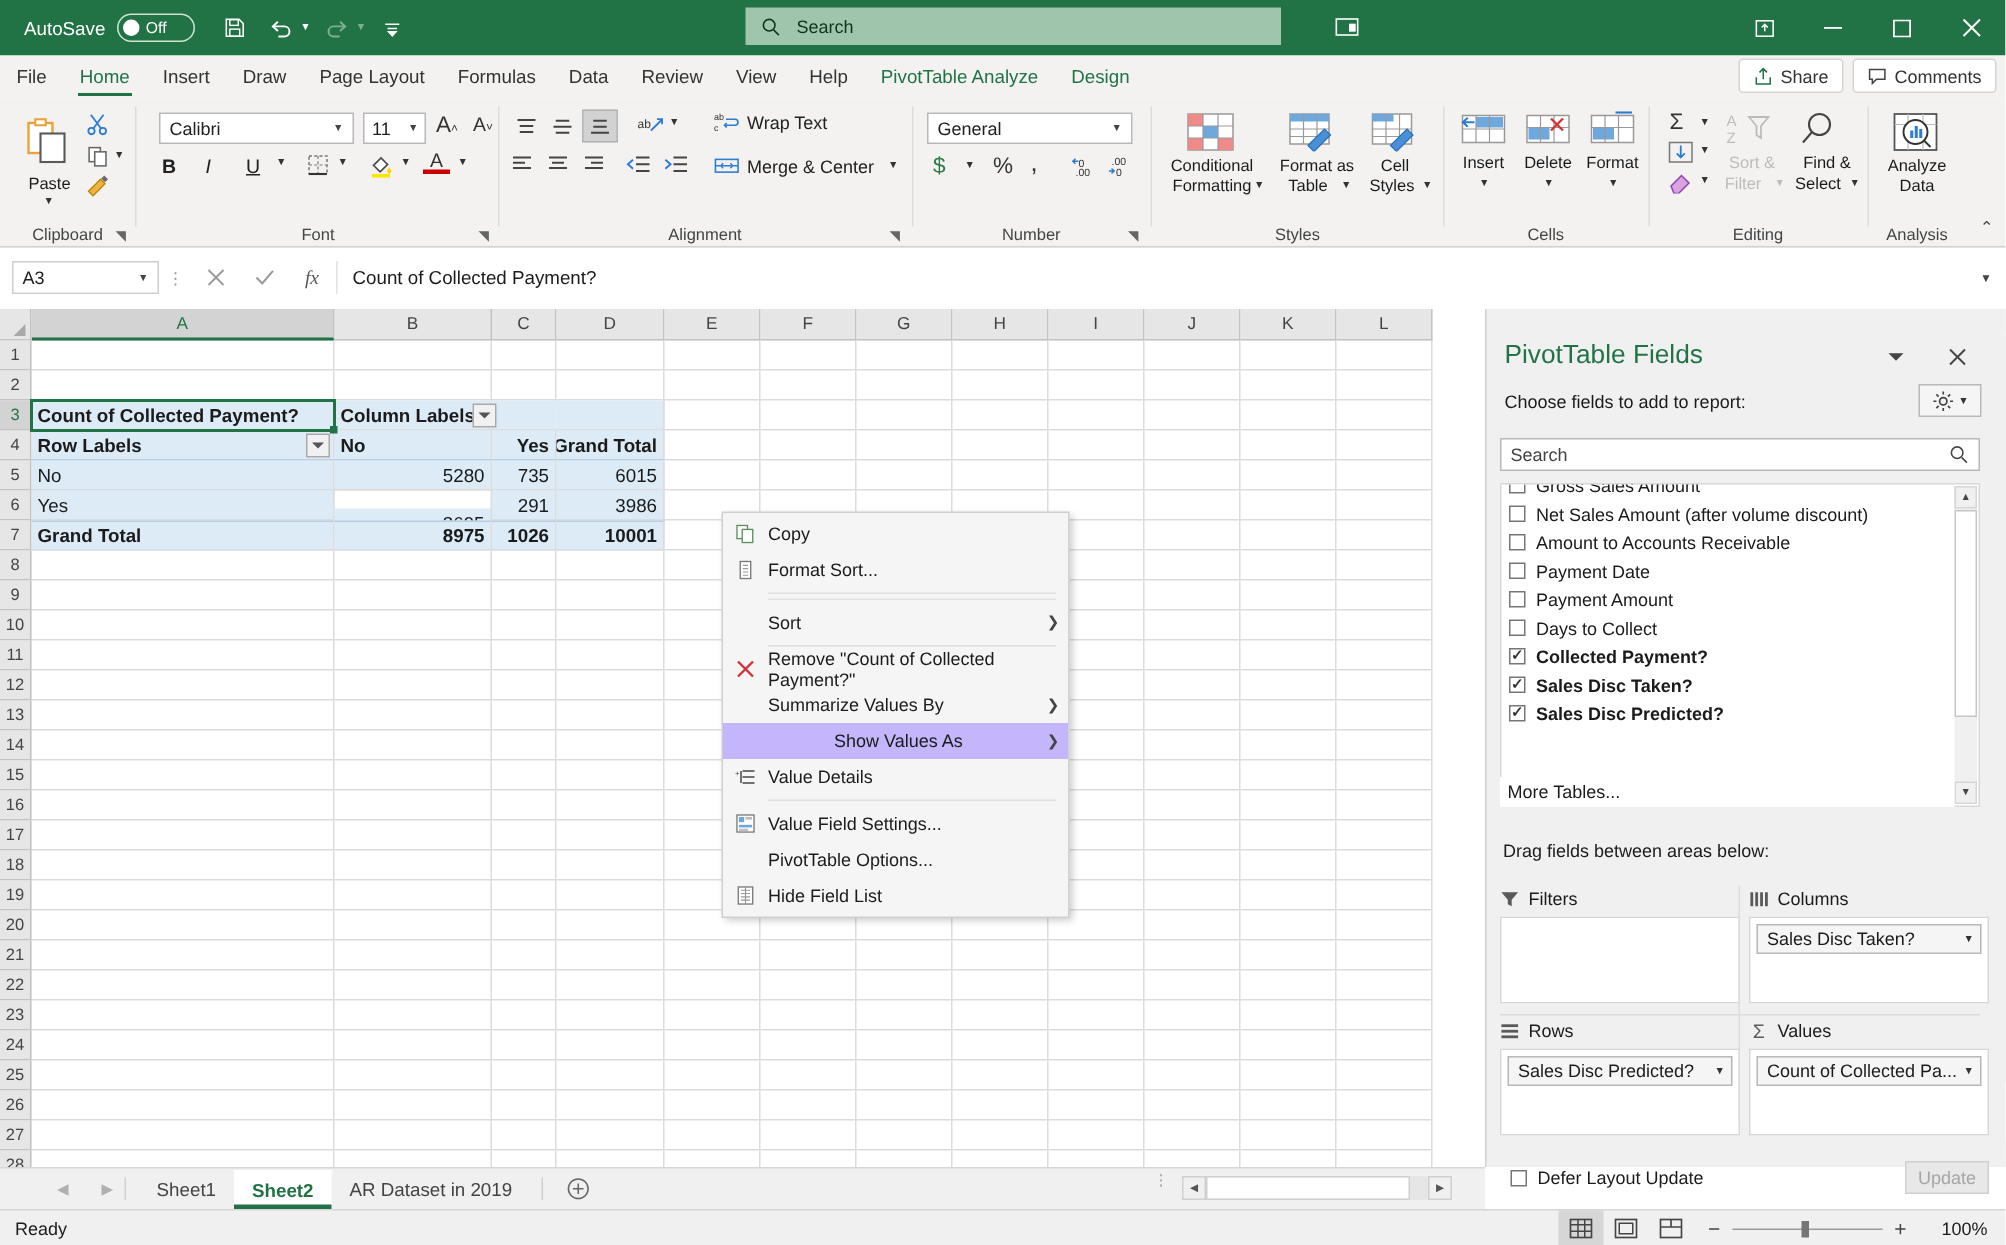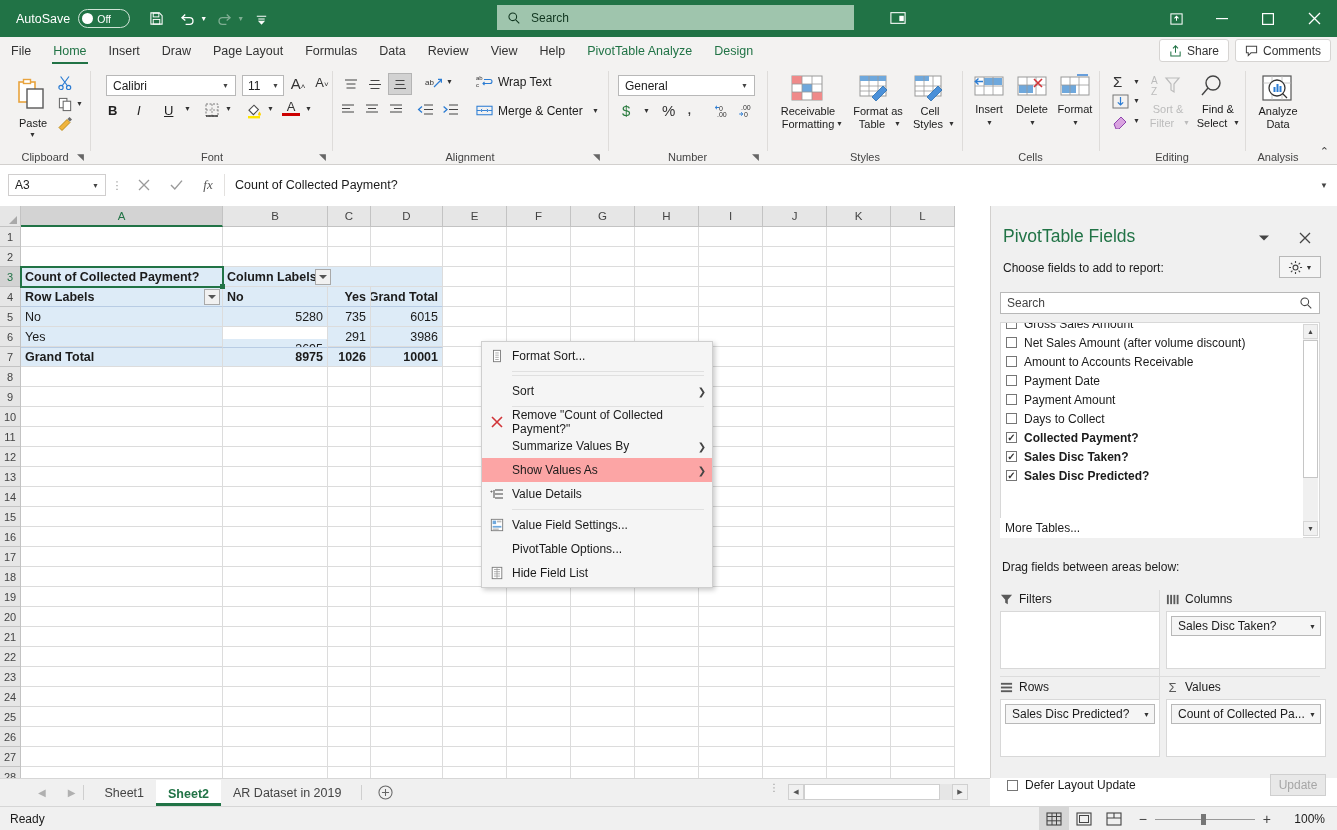--- a/index.html
+++ b/index.html
@@ -142,21 +142,21 @@
 
   
   .ctxmenu {
     position:absolute; left:481px; top:341px; width:232px;
     background:#f5f5f5; border:1px solid #cfcfcf; box-shadow:2px 2px 5px rgba(0,0,0,.22); z-index:40;
     padding:2px 0;
   }
   .ctxitem {
     height:24px; display:flex; align-items:center; font-size:12px; color:#1b1b1b; position:relative;
   }
-  .ctxitem.hl { background:#fca5a5; }
+  .ctxitem.hl { background:#c4b5fd;gap:44px; }
   .ctxitem .cm-ico { width:30px; display:flex; align-items:center; justify-content:center; }
   .ctxitem .cm-lbl { flex:1; }
   .ctxitem .cm-arrow { width:20px; text-align:center; font-size:10px; color:#444; }
   .ctxsep { height:1px; background:#e0e0e0; margin:3px 8px 3px 30px; }
 
   
   .pane {
     position:absolute; left:990px; top:206px; width:347px; height:572px;
     background:#f0f0f0; border-left:1px solid #d2d0ce;
   }
@@ -520,21 +520,21 @@
       <div class="ico" style="position:absolute; left:20px; top:8px; width:34px; height:30px;">
         <svg width="32" height="26" viewBox="0 0 32 26">
             <rect x="1" y="1" width="30" height="24" fill="#fff" stroke="#999" stroke-width="1"></rect>
             <rect x="1" y="1" width="10" height="8" fill="#ef8a8a"></rect>
             <rect x="11" y="9" width="10" height="8" fill="#6fa8dc"></rect>
             <rect x="21" y="17" width="10" height="8" fill="#ef8a8a"></rect>
             <rect x="1" y="17" width="10" height="8" fill="#ef8a8a"></rect>
             <path d="M11 1v24M21 1v24M1 9h30M1 17h30" stroke="#999" stroke-width="0.8"></path>
           </svg>
       </div>
-      <div class="btn-lbl" style="position:absolute; left:0; top:40px; width:76px;">Receivable</div>
+      <div class="btn-lbl" style="position:absolute; left:0; top:40px; width:76px;">Conditional</div>
       <div class="btn-lbl" style="position:absolute; left:0; top:53px; width:76px;">Formatting</div>
       <div style="position:absolute; left:66px; top:55px; font-size:7px; color:#333;">▼</div>
 
       <div class="ico" style="position:absolute; left:88px; top:8px; width:34px; height:30px;">
         <svg width="32" height="26" viewBox="0 0 32 26">
             <rect x="1" y="1" width="26" height="20" fill="#fff" stroke="#999" stroke-width="1"></rect>
             <rect x="1" y="1" width="26" height="5" fill="#6fa8dc"></rect>
             <path d="M10 1v20M19 1v20M1 11h26M1 16h26" stroke="#999" stroke-width="0.8"></path>
             <path d="M13 22 24 11l4 4-11 11z" fill="#4a90d9" stroke="#2a6fb0" stroke-width="0.8"></path>
           </svg>
@@ -1103,20 +1103,29 @@
   <div class="vsb">
     <div class="sb-arrow">▲</div>
     <div class="vthumb" style="top:18px; height:497px;"></div>
     <div class="sb-arrow" style="position:absolute; bottom:0;">▼</div>
   </div>
 
   <div class="ctxmenu">
     <div class="ctxitem">
       <span class="cm-ico">
         <svg width="14" height="14" viewBox="0 0 16 16">
+            <rect x="1.5" y="1.5" width="8" height="10" fill="#fff" stroke="#5a8f5a" stroke-width="1"></rect>
+            <rect x="5.5" y="4.5" width="8" height="10" fill="#fff" stroke="#5a8f5a" stroke-width="1"></rect>
+          </svg>
+      </span>
+      <span class="cm-lbl">Copy</span>
+    </div>
+    <div class="ctxitem">
+      <span class="cm-ico">
+        <svg width="14" height="14" viewBox="0 0 16 16">
             <rect x="4" y="1.5" width="8" height="13" fill="#fff" stroke="#777" stroke-width="1"></rect>
             <path d="M6 4.5h4M6 7h4M6 9.5h4M6 12h4" stroke="#999" stroke-width="0.9"></path>
           </svg>
       </span>
       <span class="cm-lbl">Format Sort...</span>
     </div>
     <div class="ctxsep"></div>
     <div class="ctxsep"></div>
     <div class="ctxitem">
       <span class="cm-ico"></span>

